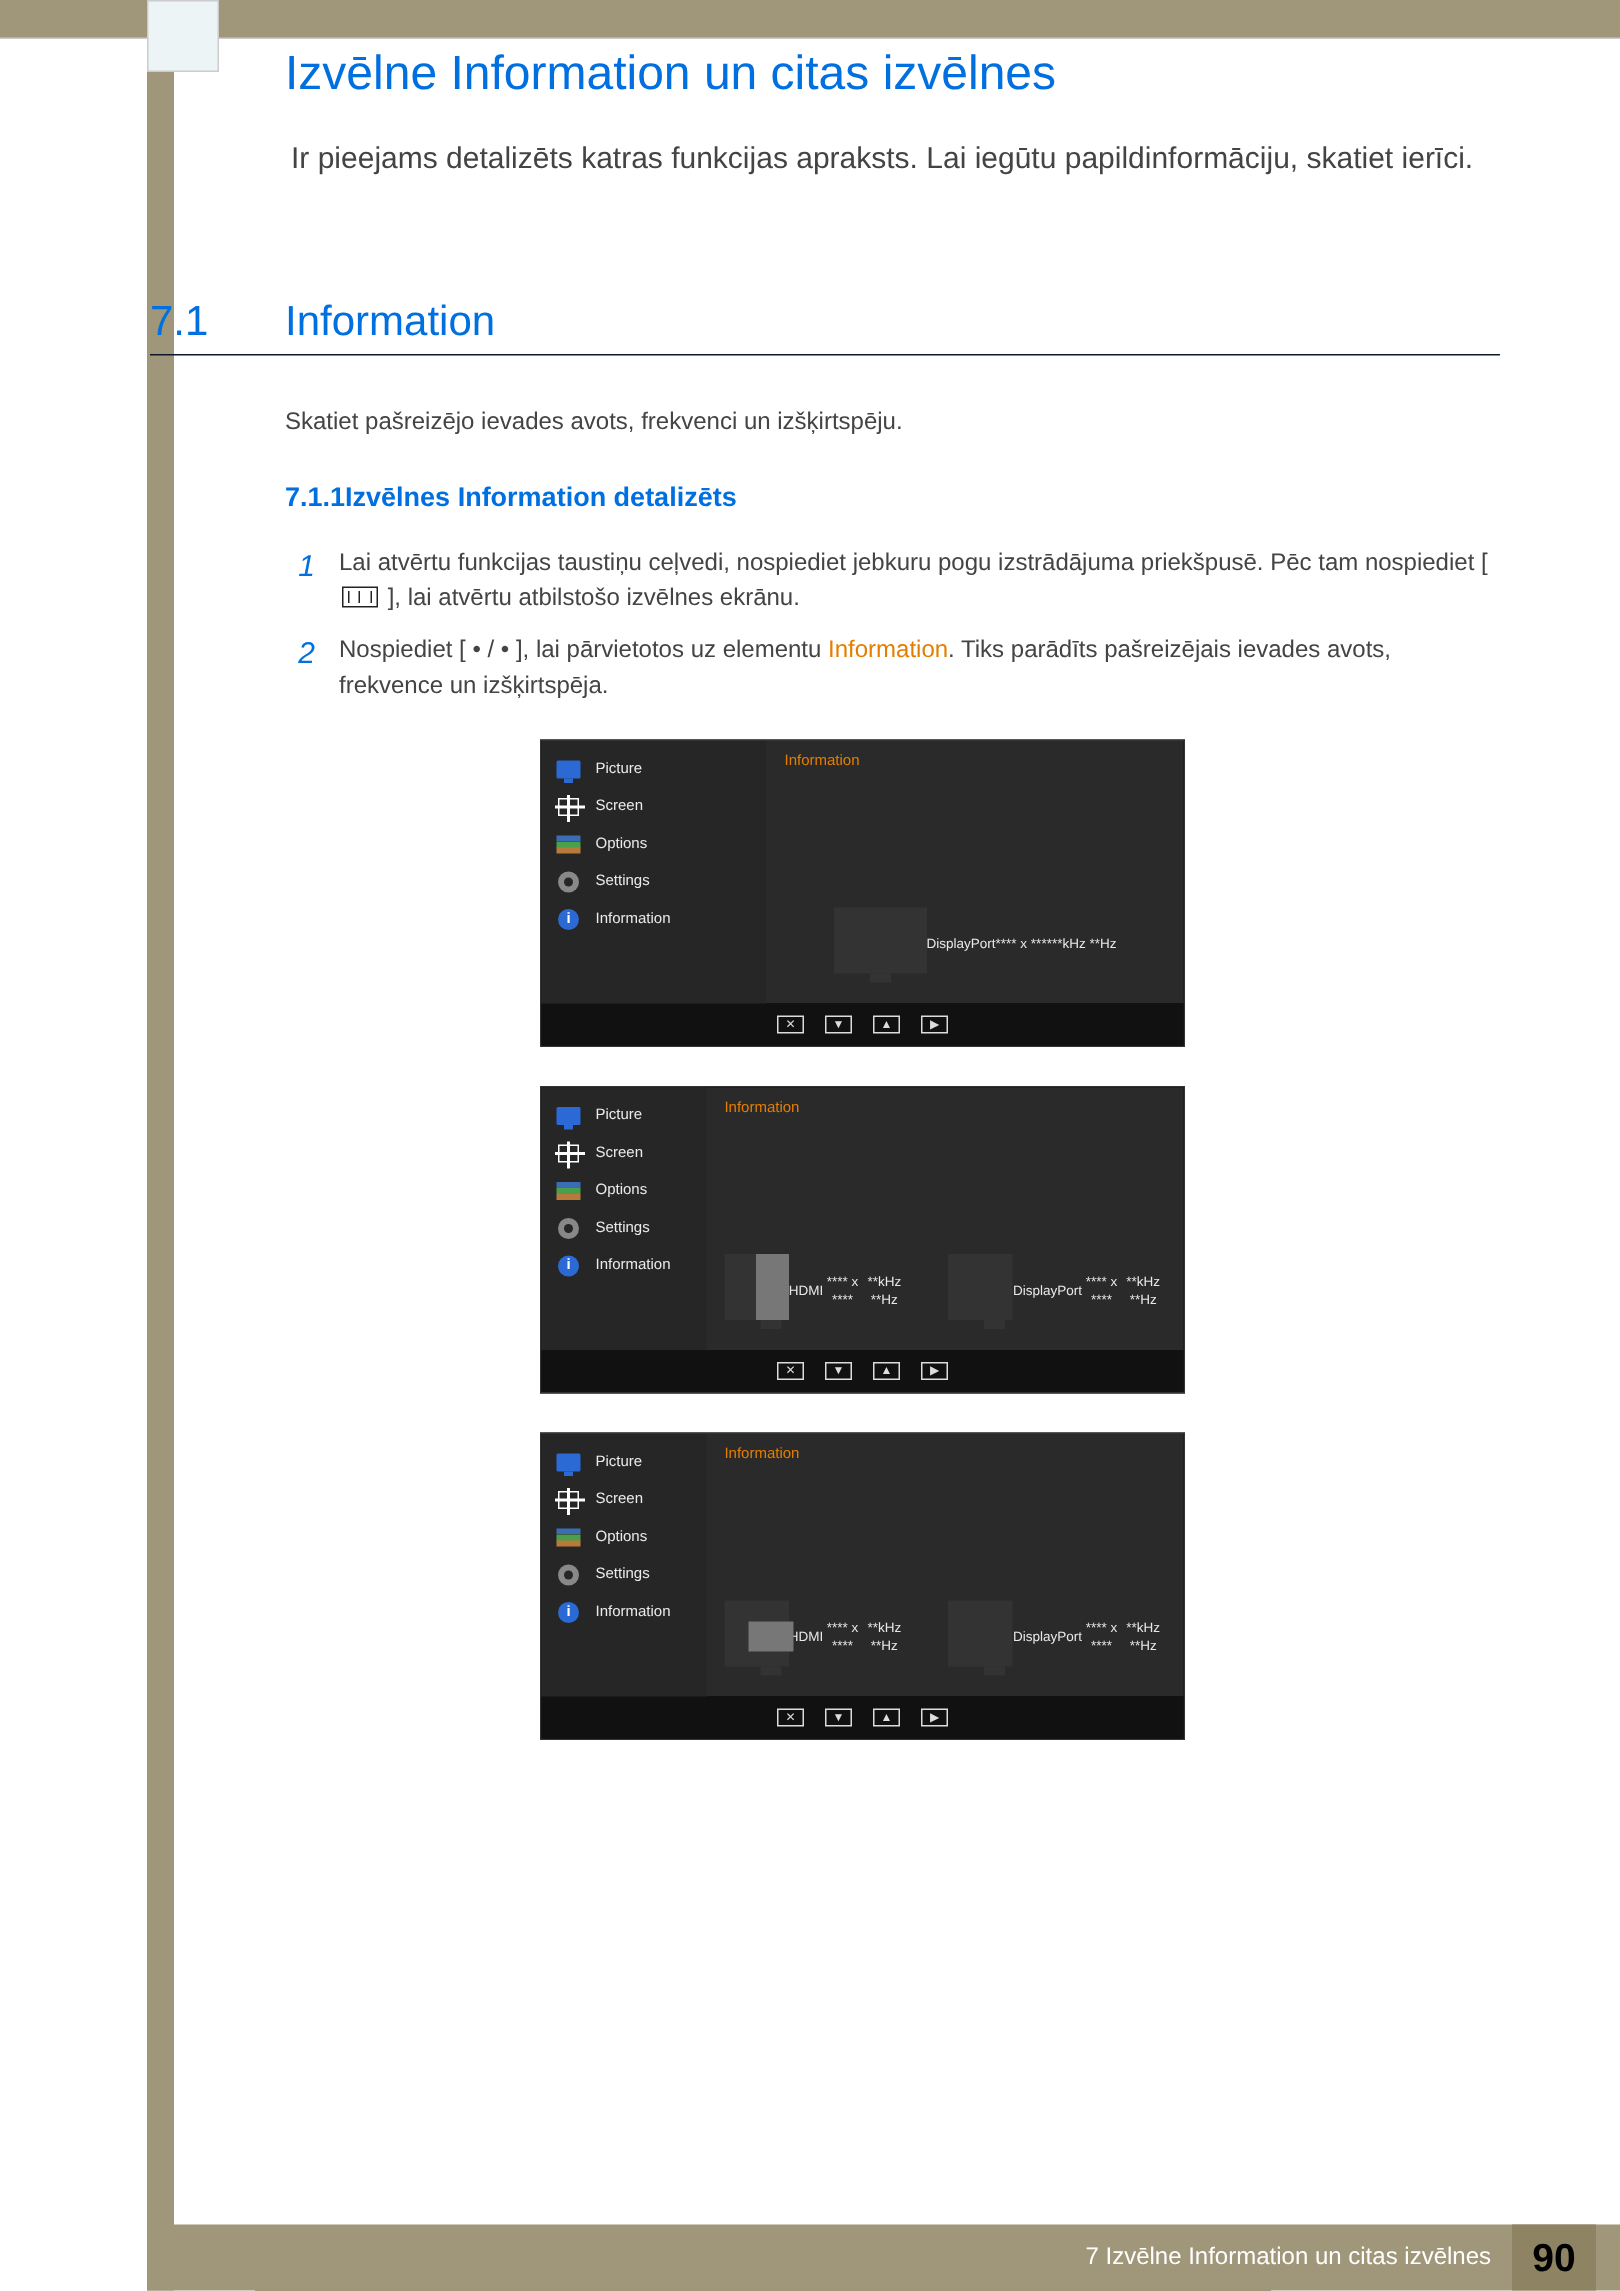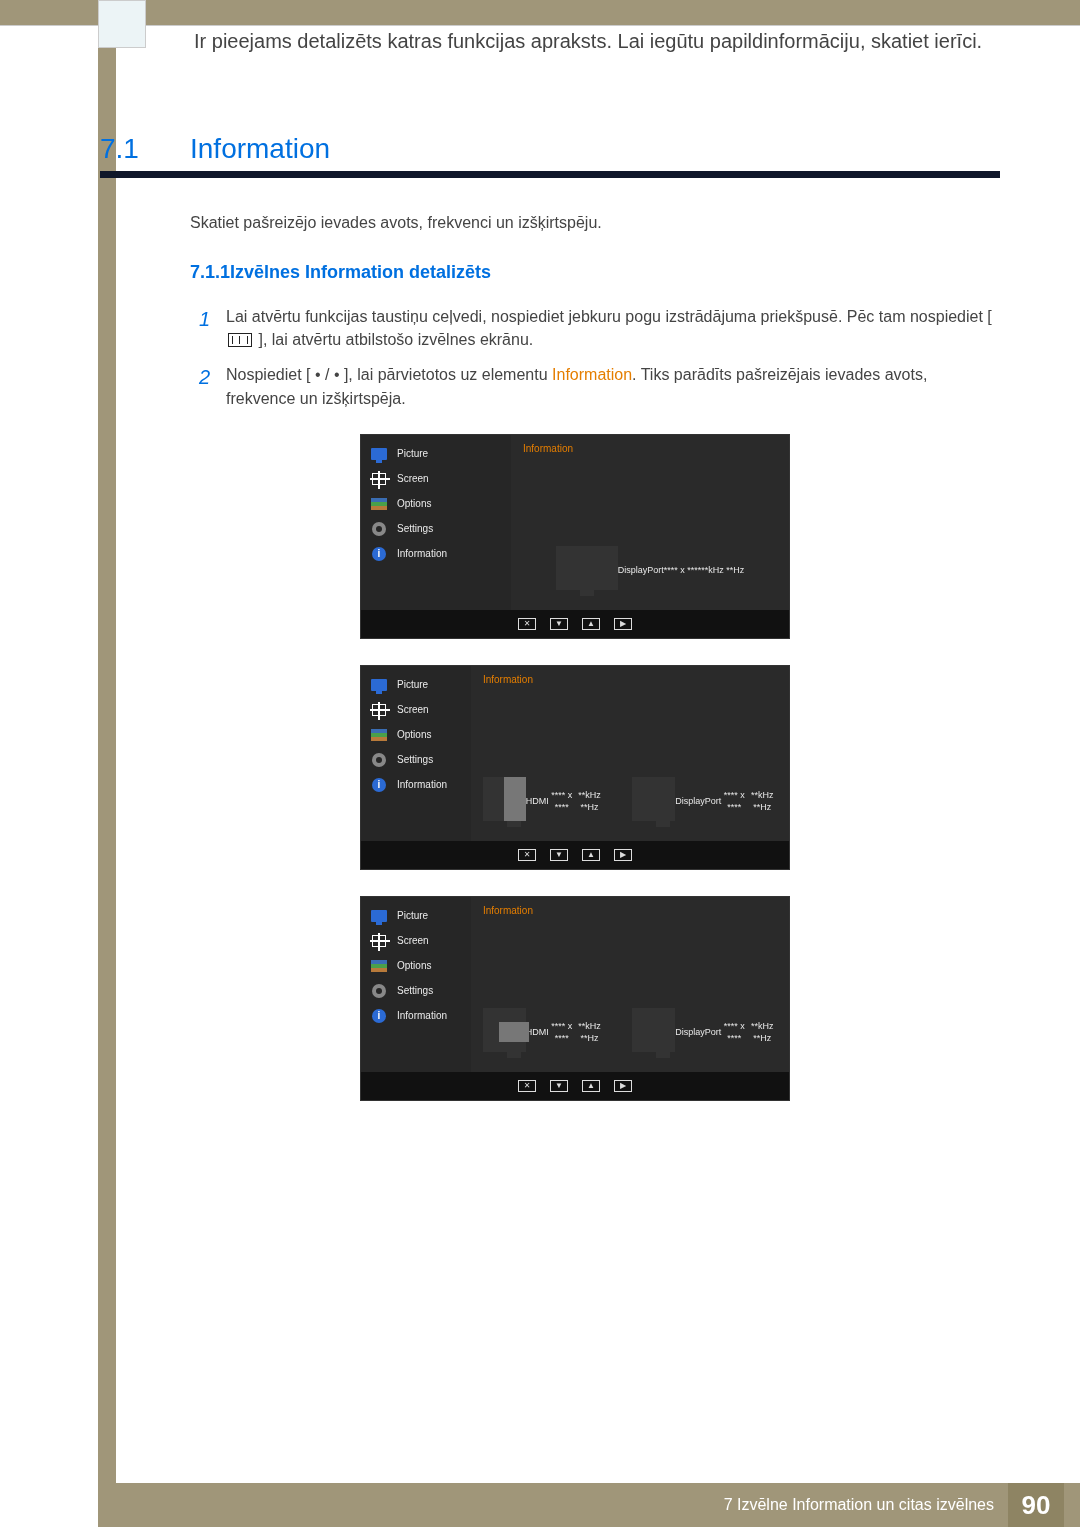--- a/index.html
+++ b/index.html
@@ -45,21 +45,21 @@
   }
   .intro-text {
     font-size: 20px;
     color: #444;
     margin-bottom: 80px;
     margin-left: 4px;
   }
   .section-row {
     display: flex;
     align-items: flex-end;
-    border-bottom: 7px solid #0f172a;
+    border-bottom: 1px solid #0f172a;
     padding-bottom: 6px;
     margin-bottom: 36px;
     margin-left: -90px;
   }
   .section-num {
     color: #0070e0;
     font-size: 28px;
     font-weight: normal;
     width: 90px;
   }
@@ -225,31 +225,32 @@
   }
   .footer-text {
     color: #fff;
     font-size: 16px;
     margin-right: 14px;
   }
   .page-num-box {
     width: 56px; height: 44px;
     background: #8e8463;
     display:flex; align-items:center; justify-content:center;
-    color:#ffffff; font-size:26px; font-weight:bold;
+    color:#000000; font-size:26px; font-weight:bold;
   }
 </style>
 </head>
 <body>
 
 <div class="top-stripe"></div>
 <div class="left-stripe"></div>
 <div class="corner-square"></div>
 
 <div class="page-content">
+  <h1 class="chapter-title">Izvēlne Information un citas izvēlnes</h1>
   <p class="intro-text">Ir pieejams detalizēts katras funkcijas apraksts. Lai iegūtu papildinformāciju, skatiet ierīci.</p>
 
   <div class="section-row">
     <div class="section-num">7.1</div>
     <div class="section-title">Information</div>
   </div>
 
   <p class="body-text">Skatiet pašreizējo ievades avots, frekvenci un izšķirtspēju.</p>
 
   <div class="subsection-row">

